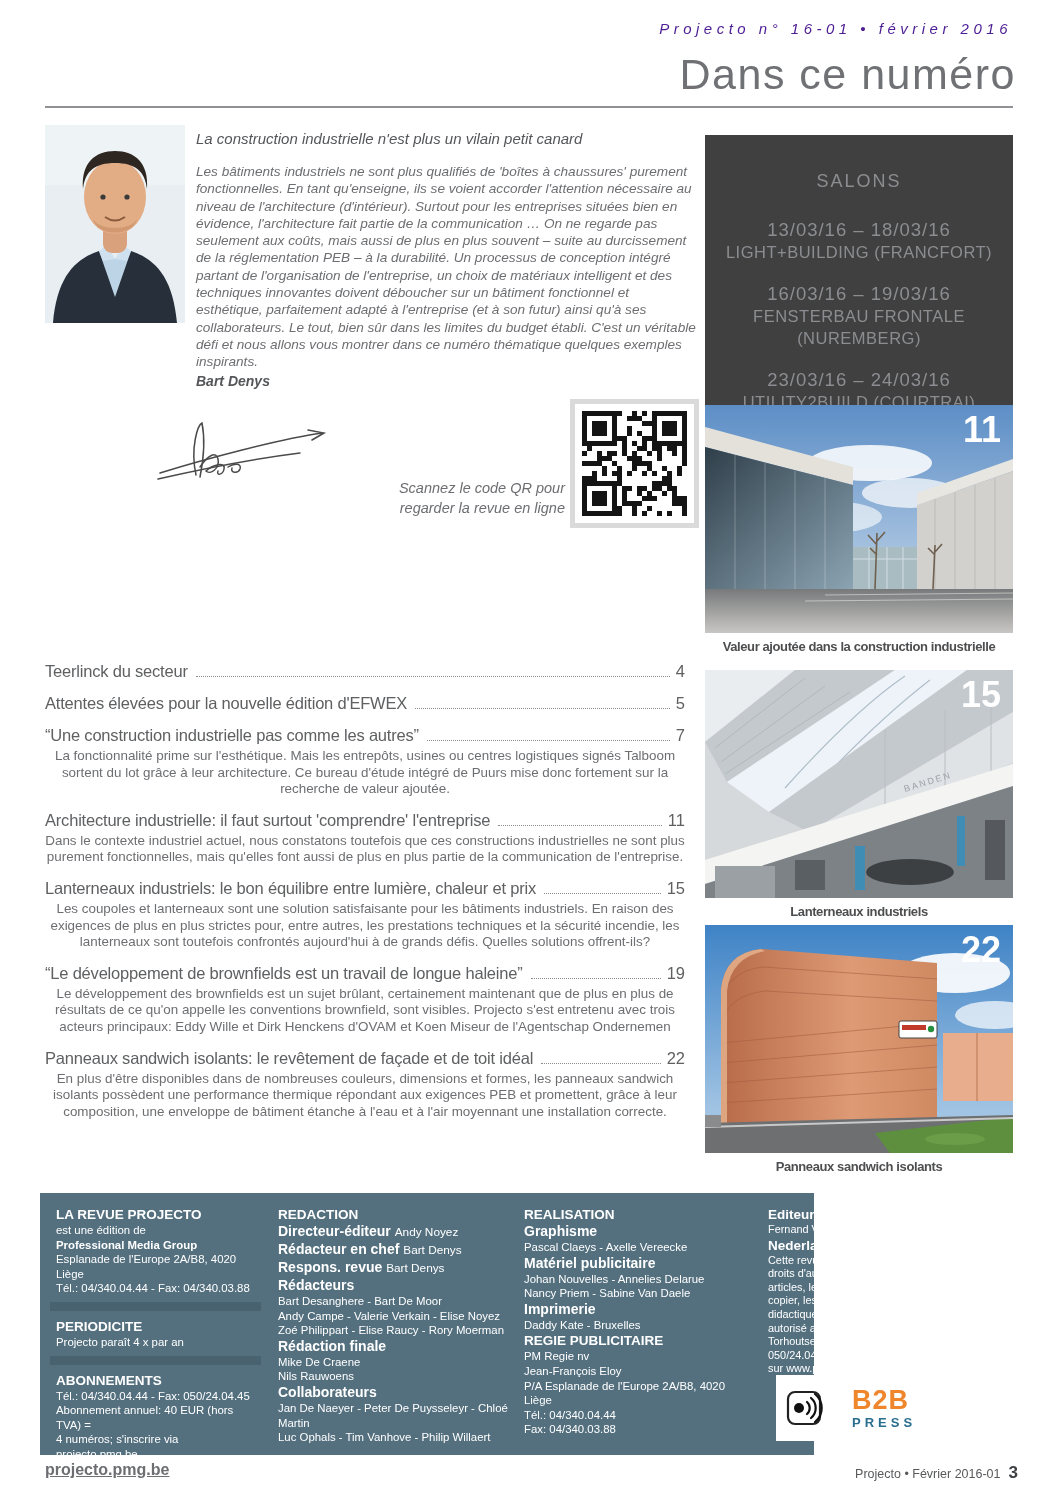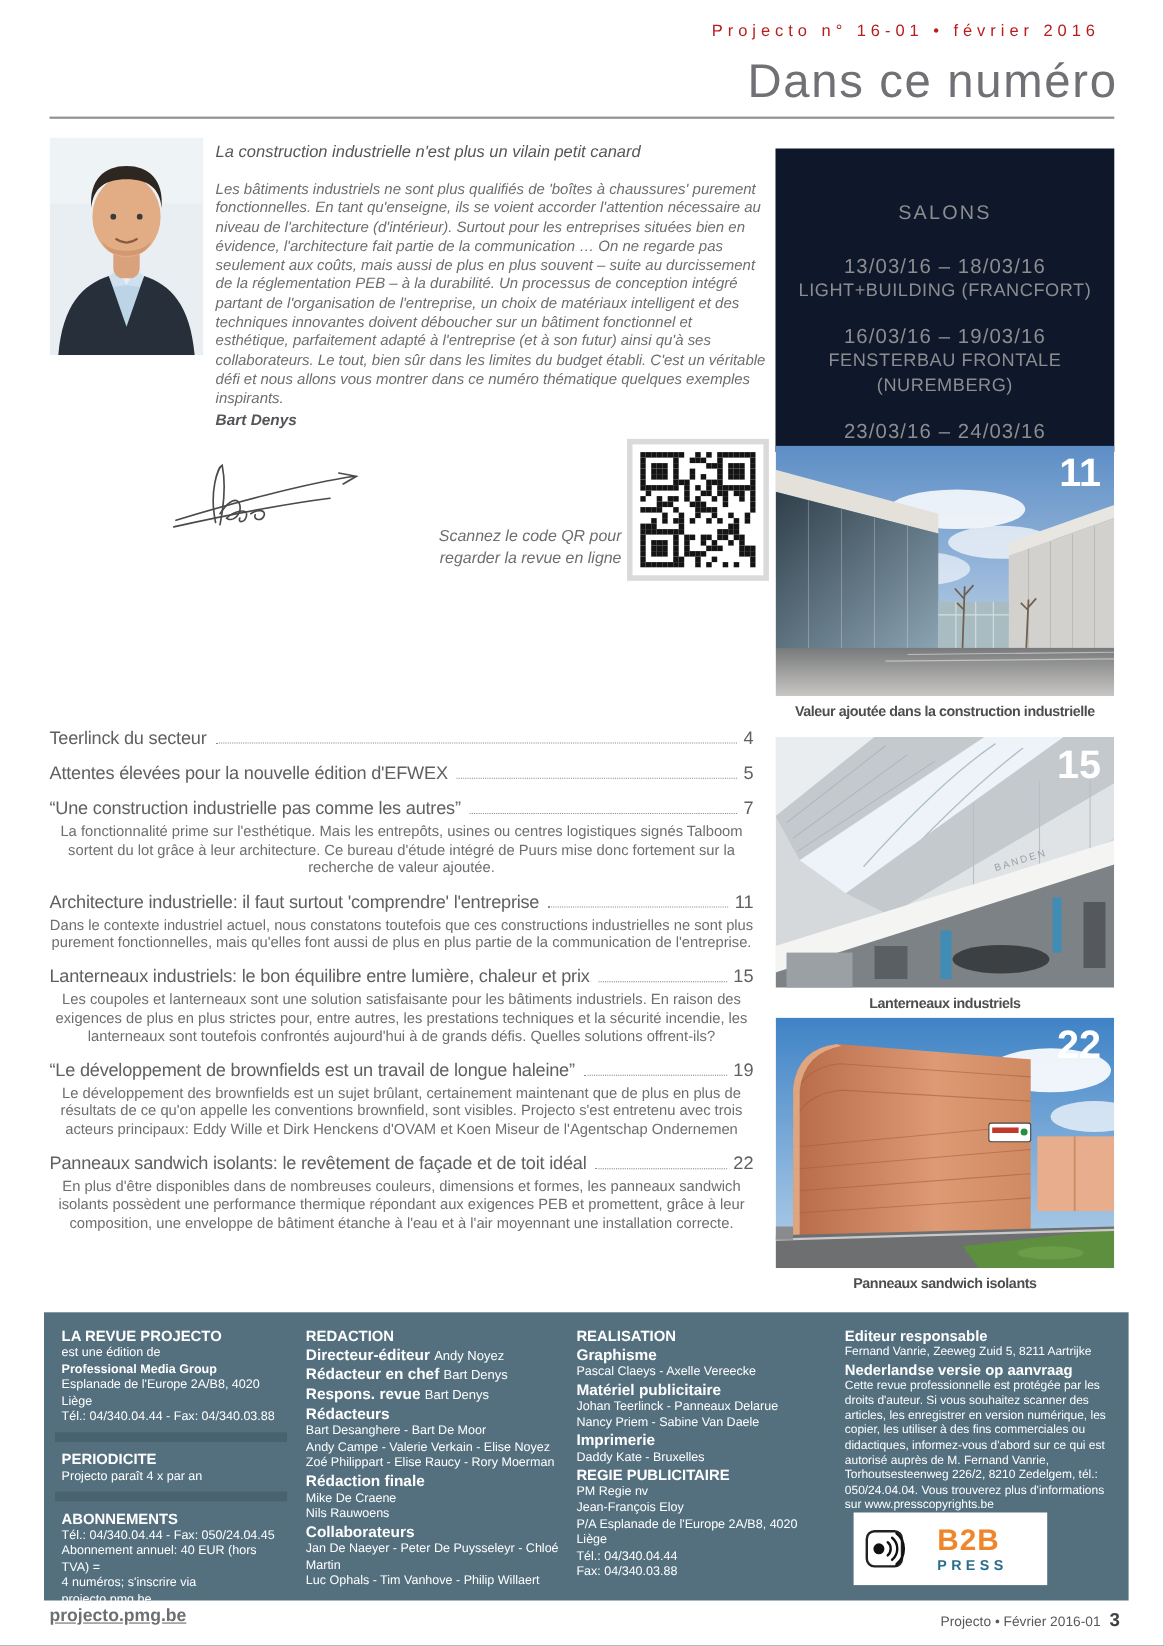--- a/index.html
+++ b/index.html
@@ -3,58 +3,58 @@
 <meta charset="utf-8">
 <style>
   * { margin:0; padding:0; box-sizing:border-box; }
   html,body { background:#888; }
   .page {
     position:relative; width:1058px; height:1496px; margin:0 auto;
     background:#ffffff; overflow:hidden;
     font-family:"Liberation Sans", sans-serif; color:#6d6e71;
   }
   
-  .issue-line { position:absolute; top:20px; right:58px; font-size:15px; letter-spacing:4.5px; color:#b91c1c; }
+  .issue-line { position:absolute; top:20px; right:46px; font-size:15px; letter-spacing:4.5px; color:#4c1d95;font-style:italic; }
   .page-title { position:absolute; top:50px; right:42px; font-size:43px; font-weight:400; letter-spacing:1.5px; color:#707174; }
   .title-rule { position:absolute; top:106px; left:45px; right:45px; height:2px; background:#8f9194; }
   
   .portrait { position:absolute; left:45px; top:125px; width:140px; height:198px; overflow:hidden; }
   .edit-text { position:absolute; left:196px; top:130px; width:500px; }
   .edit-title { font-size:15px; font-weight:normal; font-style:italic; color:#555659; margin-bottom:16px; }
   .edit-body  { font-size:13.6px; line-height:17.3px; font-style:italic; color:#6d6e71; }
   .edit-author{ font-size:14px; font-weight:bold; font-style:italic; color:#555659; margin-top:2px; }
   .signature { position:absolute; left:150px; top:415px; width:190px; height:72px; }
   .qr-caption { position:absolute; left:385px; top:478px; width:180px; text-align:right;
                 font-style:italic; font-size:14.5px; line-height:20px; color:#6d6e71; }
   .qr-box { position:absolute; left:570px; top:399px; background:#fff; border:5px solid #dadada; padding:7px; }
   .qr-box svg { display:block; width:105px; height:105px; }
   
-  .salons { position:absolute; left:705px; top:135px; width:308px; height:276px; background:#0f172a;
-            text-align:center; color:#8b8d90; padding-top:48px; }
+  .salons { position:absolute; left:705px; top:135px; width:308px; height:276px; background:#404040;
+            text-align:center; color:#8b8d90; padding-top:36px; }
   .salons-title { font-size:18px; letter-spacing:2px; margin-bottom:26px; }
   .salon-event { margin-bottom:19px; }
   .salon-dates { font-size:18.5px; letter-spacing:1px; line-height:23px; }
   .salon-name  { font-size:16.5px; letter-spacing:.5px; line-height:22px; padding:0 14px; }
   
   .feature { position:absolute; left:705px; width:308px; }
   .feature-img { position:relative; width:308px; height:228px; overflow:hidden; }
   .feature-img svg { display:block; width:308px; height:228px; }
   .feature-num { position:absolute; top:4px; right:12px; color:#fff; font-size:36px; font-weight:bold; }
   .feature figcaption { margin-top:6px; text-align:center; font-size:13px; letter-spacing:-0.4px;
                         font-weight:bold; color:#4d4e50; white-space:nowrap; }
   
   .toc { position:absolute; left:45px; top:662px; width:640px; }
   .toc-entry { margin-bottom:13px; }
   .toc-row { display:flex; align-items:baseline; }
   .toc-title { font-size:16.5px; letter-spacing:-0.2px; color:#5f6062; white-space:nowrap; }
   .leader { flex:1; min-width:12px; border-bottom:1.6px dotted #8a8c8e; margin:0 6px 4px 8px; }
   .toc-page { font-size:16.5px; color:#5f6062; }
   .toc-desc { margin-top:3px; font-size:13.4px; line-height:16.6px; color:#6d6e71;text-align:center; }
   
-  .footer { position:absolute; left:40px; top:1193px; width:986px; height:262px; background:#54707f; color:#fff; }
+  .footer { position:absolute; left:40px; top:1193px; width:774px; height:262px; background:#54707f; color:#fff; }
   .fcol { position:absolute; top:13px; }
   .fh   { font-size:13.5px; font-weight:bold; line-height:17px; }
   .fsub { font-size:14px; font-weight:bold; line-height:17px; }
   .fl   { font-size:11.4px; line-height:14.6px; }
   .frole{ font-size:14px; font-weight:bold; line-height:17px; }
   .frole .fname { font-size:11.8px; font-weight:normal; }
   .fdiv { height:9px; background:rgba(0,0,0,.12); margin:6px 0 7px -6px; width:calc(100% + 6px); }
   .col1 { left:16px;  width:205px; }
   .col2 { left:238px; width:232px; }
   .col3 { left:484px; width:232px; }
@@ -593,21 +593,21 @@
       <div class="fsub">Collaborateurs</div>
       <div class="fl">Jan De Naeyer - Peter De Puysseleyr - Chloé Martin</div>
       <div class="fl">Luc Ophals - Tim Vanhove - Philip Willaert</div>
     </div>
 
     <div class="fcol col3">
       <div class="fh">REALISATION</div>
       <div class="fsub">Graphisme</div>
       <div class="fl">Pascal Claeys - Axelle Vereecke</div>
       <div class="fsub">Matériel publicitaire</div>
-      <div class="fl">Johan Teerlinck - Panneaux Delarue</div>
+      <div class="fl">Johan Nouvelles - Annelies Delarue</div>
       <div class="fl">Nancy Priem - Sabine Van Daele</div>
       <div class="fsub">Imprimerie</div>
       <div class="fl">Daddy Kate - Bruxelles</div>
       <div class="fh">REGIE PUBLICITAIRE</div>
       <div class="fl">PM Regie nv</div>
       <div class="fl">Jean-François Eloy</div>
       <div class="fl">P/A Esplanade de l'Europe 2A/B8, 4020 Liège</div>
       <div class="fl">Tél.: 04/340.04.44</div>
       <div class="fl">Fax: 04/340.03.88</div>
     </div>

